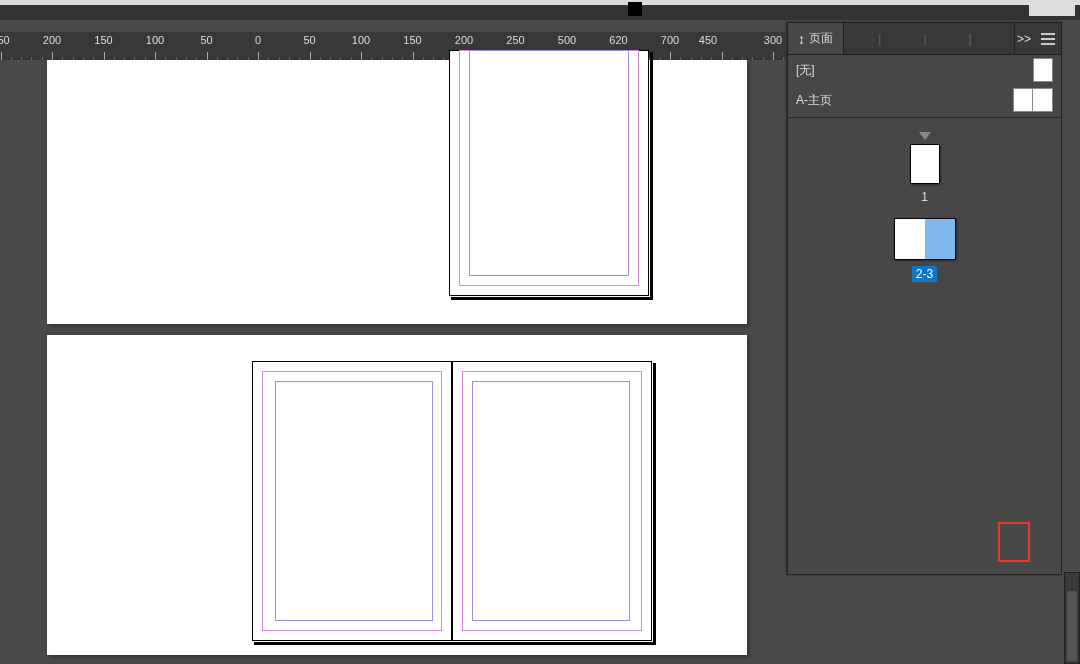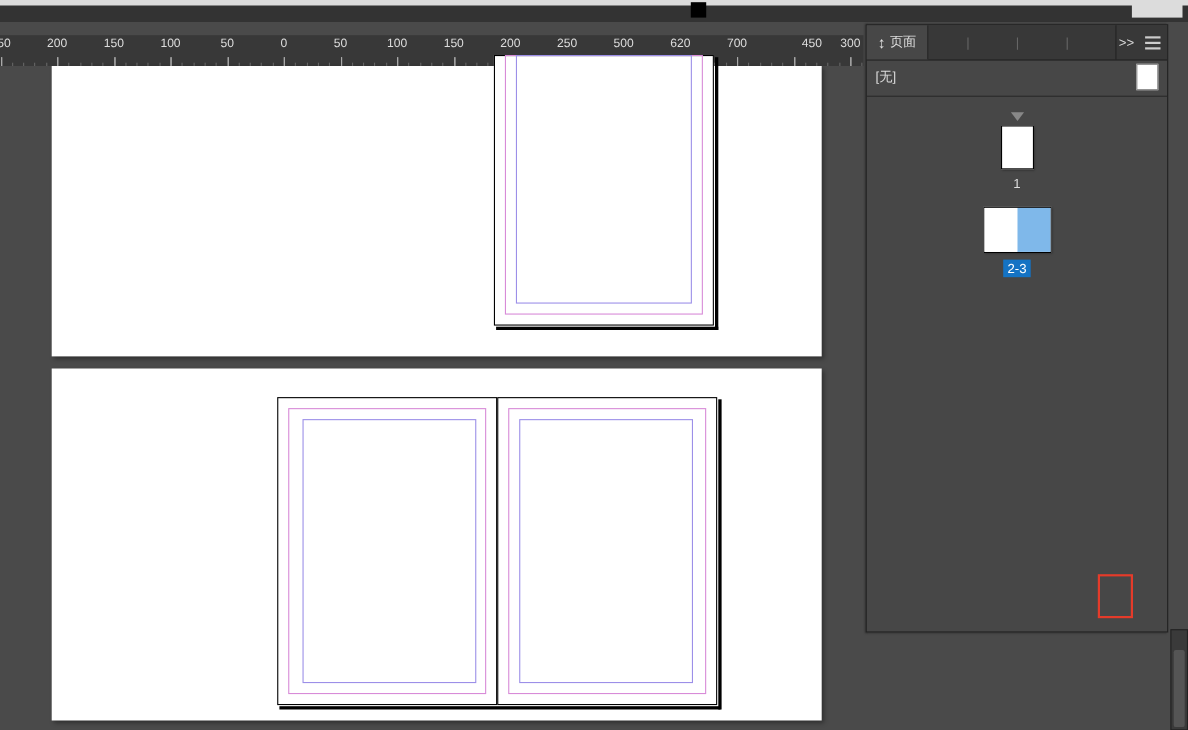--- a/index.html
+++ b/index.html
@@ -93,21 +93,21 @@
       <div class="tick-label" style="left: 464px;">200</div>
       <div class="tick" style="left: 464px;"></div>
       <div class="tick-label" style="left: 515.5px;">250</div>
       <div class="tick" style="left: 515.5px;"></div>
       <div class="tick-label" style="left: 567px;">500</div>
       <div class="tick" style="left: 567px;"></div>
       <div class="tick-label" style="left: 618.5px;">620</div>
       <div class="tick" style="left: 618.5px;"></div>
       <div class="tick-label" style="left: 670px;">700</div>
       <div class="tick" style="left: 670px;"></div>
-      <div class="tick-label" style="left: 738px;">450</div>
+      <div class="tick-label" style="left: 708px;">450</div>
       <div class="tick" style="left: 721.5px;"></div>
       <div class="tick-label" style="left: 773px;">300</div>
       <div class="tick" style="left: 773px;"></div>
       <div class="tick" style="left: 0.5px;"></div>
       <div class="tick small" style="left: 10.8px;"></div>
       <div class="tick small" style="left: 21.1px;"></div>
       <div class="tick small" style="left: 31.4px;"></div>
       <div class="tick small" style="left: 41.7px;"></div>
       <div class="tick" style="left: 52px;"></div>
       <div class="tick small" style="left: 62.3px;"></div>
@@ -223,20 +223,27 @@
           <span></span>
           <span></span>
         </div>
     </div>
   </div>
 
   <div class="master-row">
     <span>[无]</span>
     <div class="thumb th-single"></div>
   </div>
+  <div class="master-row">
+    <span>A-主页</span>
+    <div class="thumb th-double">
+        <div></div>
+        <div></div>
+      </div>
+  </div>
   <div class="sep"></div>
 
   <div class="thumbs-area" style="height:380px;">
     <div class="start-marker"></div>
     <div class="page-thumb pt1"></div>
     <div class="num-label">1</div>
     <div class="page-thumb pt-spread">
       <div class="pl"></div>
       <div class="pr"></div>
     </div>

